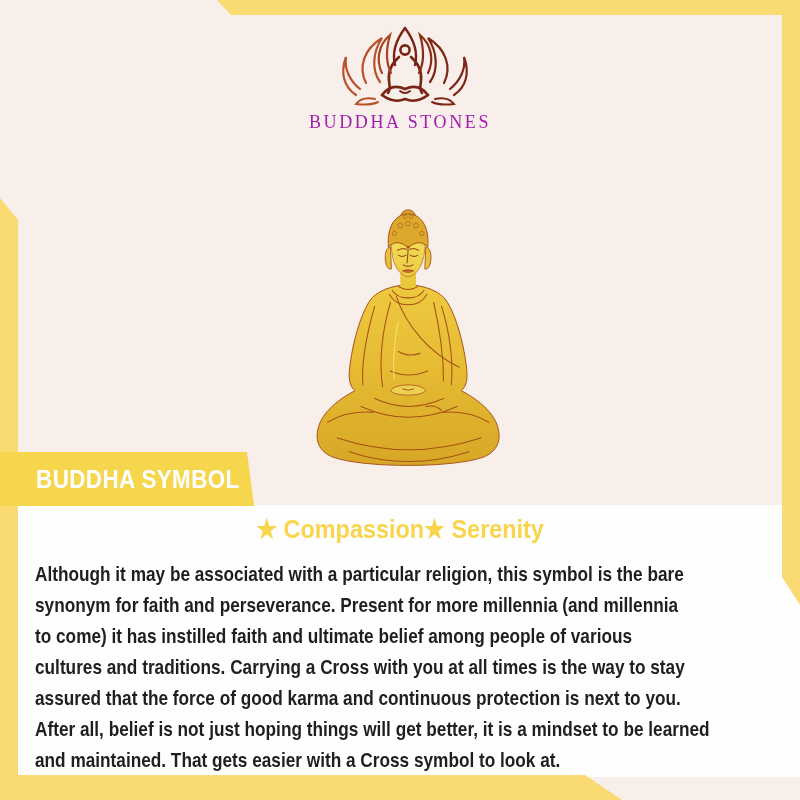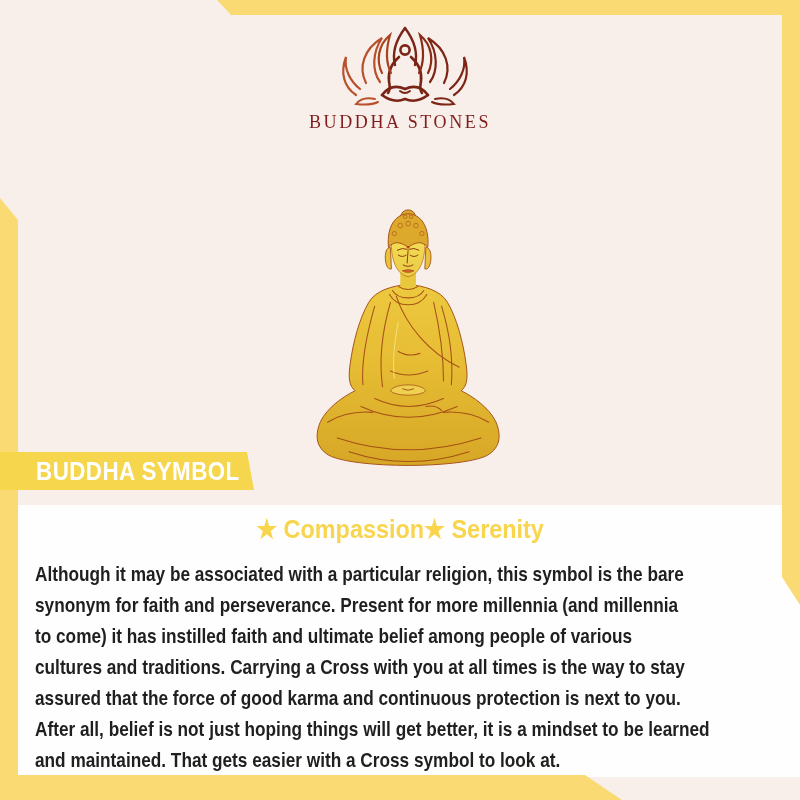--- a/index.html
+++ b/index.html
@@ -6,33 +6,33 @@
   .canvas{
     position:relative;width:800px;height:800px;overflow:hidden;
     background:#F8EFEA;
     font-family:"Liberation Sans",sans-serif;
   }
   .ribbons{position:absolute;left:0;top:0;width:800px;height:800px;z-index:3;pointer-events:none;}
   .logo{position:absolute;left:330px;top:24px;width:150px;height:90px;z-index:2;}
   .brand{
     position:absolute;left:0;top:112px;width:800px;text-align:center;z-index:2;
     font-family:"Liberation Serif",serif;font-size:18px;letter-spacing:2.6px;
-    color:#7f1d1d;font-weight:500;
+    color:#a21caf;font-weight:500;
   }
   .title-box{
     position:absolute;left:163px;top:142px;width:474px;height:56px;z-index:2;
     background:#FDFBF8;display:flex;align-items:center;justify-content:center;
   }
   .title-text{
     font-size:41px;font-weight:700;color:#F8D54C;white-space:nowrap;
     transform:scaleX(.74);transform-origin:50% 50%;letter-spacing:0;
   }
   .statue{position:absolute;left:302px;top:204px;width:226px;height:285px;z-index:2;}
   .banner{
-    position:absolute;left:0;top:452px;width:254px;height:38px;z-index:4;
+    position:absolute;left:0;top:452px;width:254px;height:54px;z-index:4;
     background:#F6D64D;display:flex;align-items:center;
     clip-path:polygon(0 0,247px 0,100% 100%,0 100%);
   }
   .banner-text{
     padding-left:42px;font-size:26px;font-weight:700;color:#FFFFFF;
     letter-spacing:.5px;white-space:nowrap;transform:scaleX(.86);transform-origin:0 50%;
   }
   .content{position:absolute;left:0;top:505px;width:800px;height:272px;background:#FFFEFE;z-index:2;}
   .traits{
     position:absolute;left:0;top:514px;width:800px;text-align:center;z-index:4;

